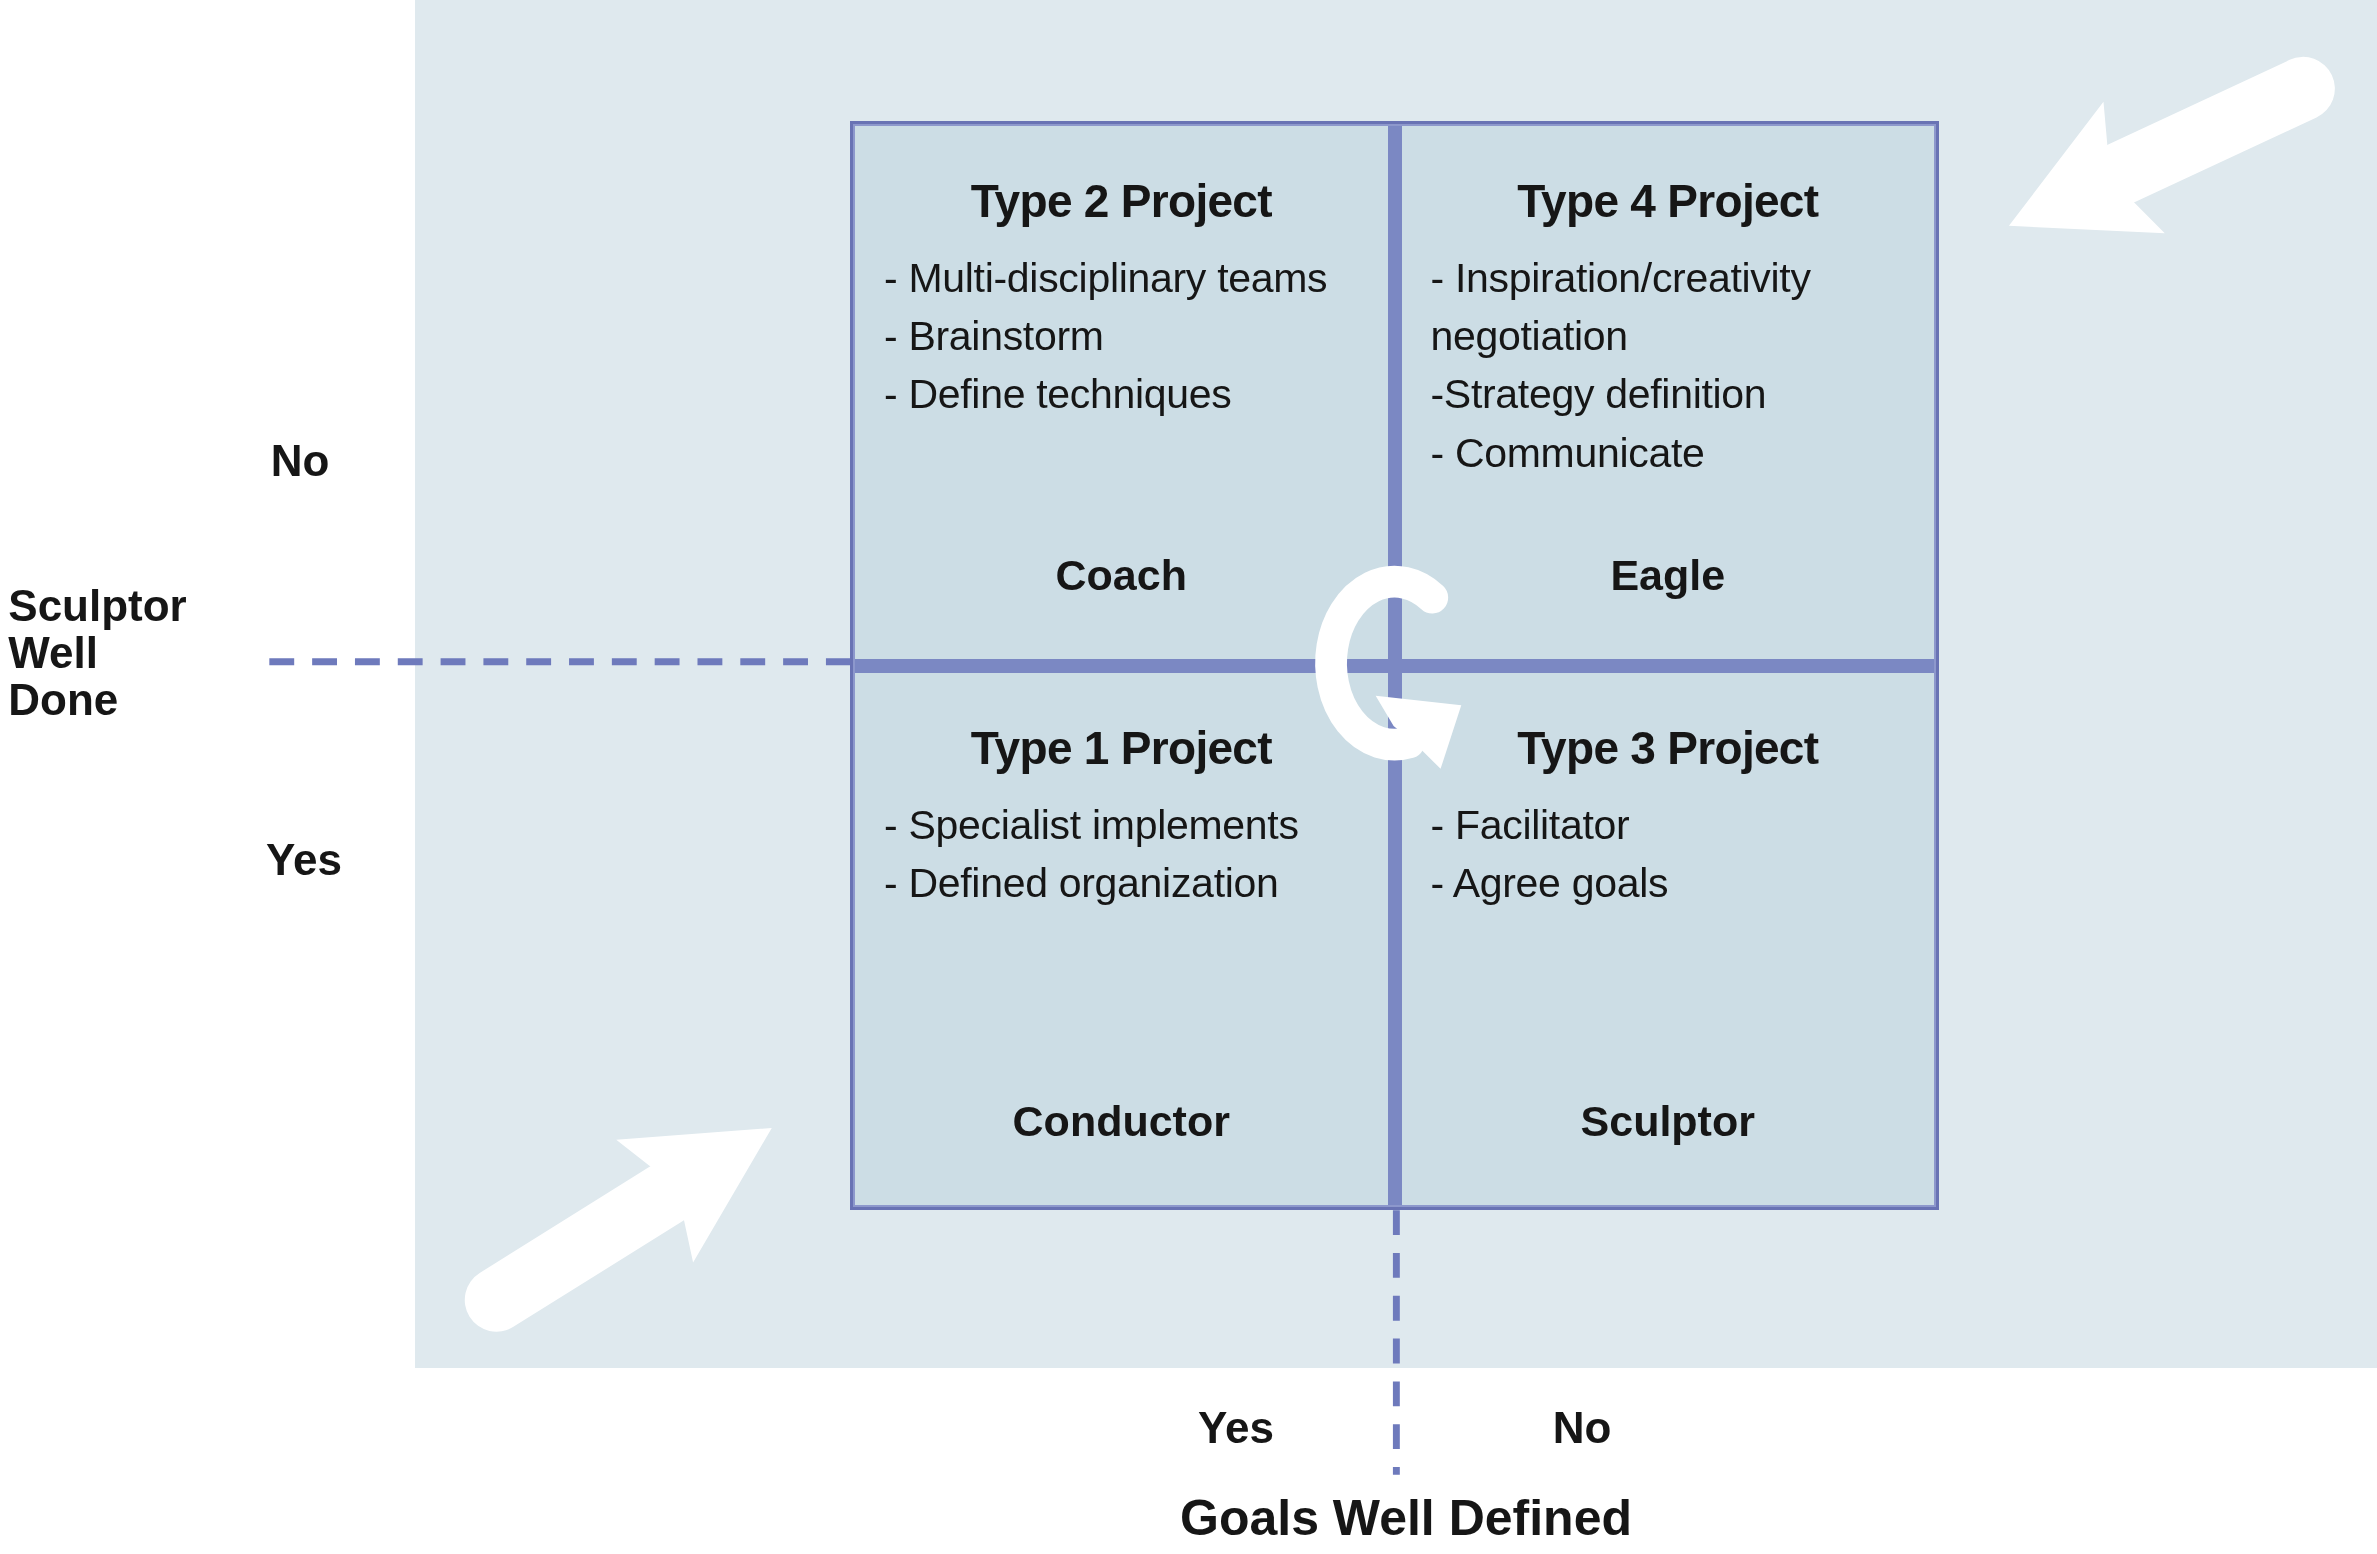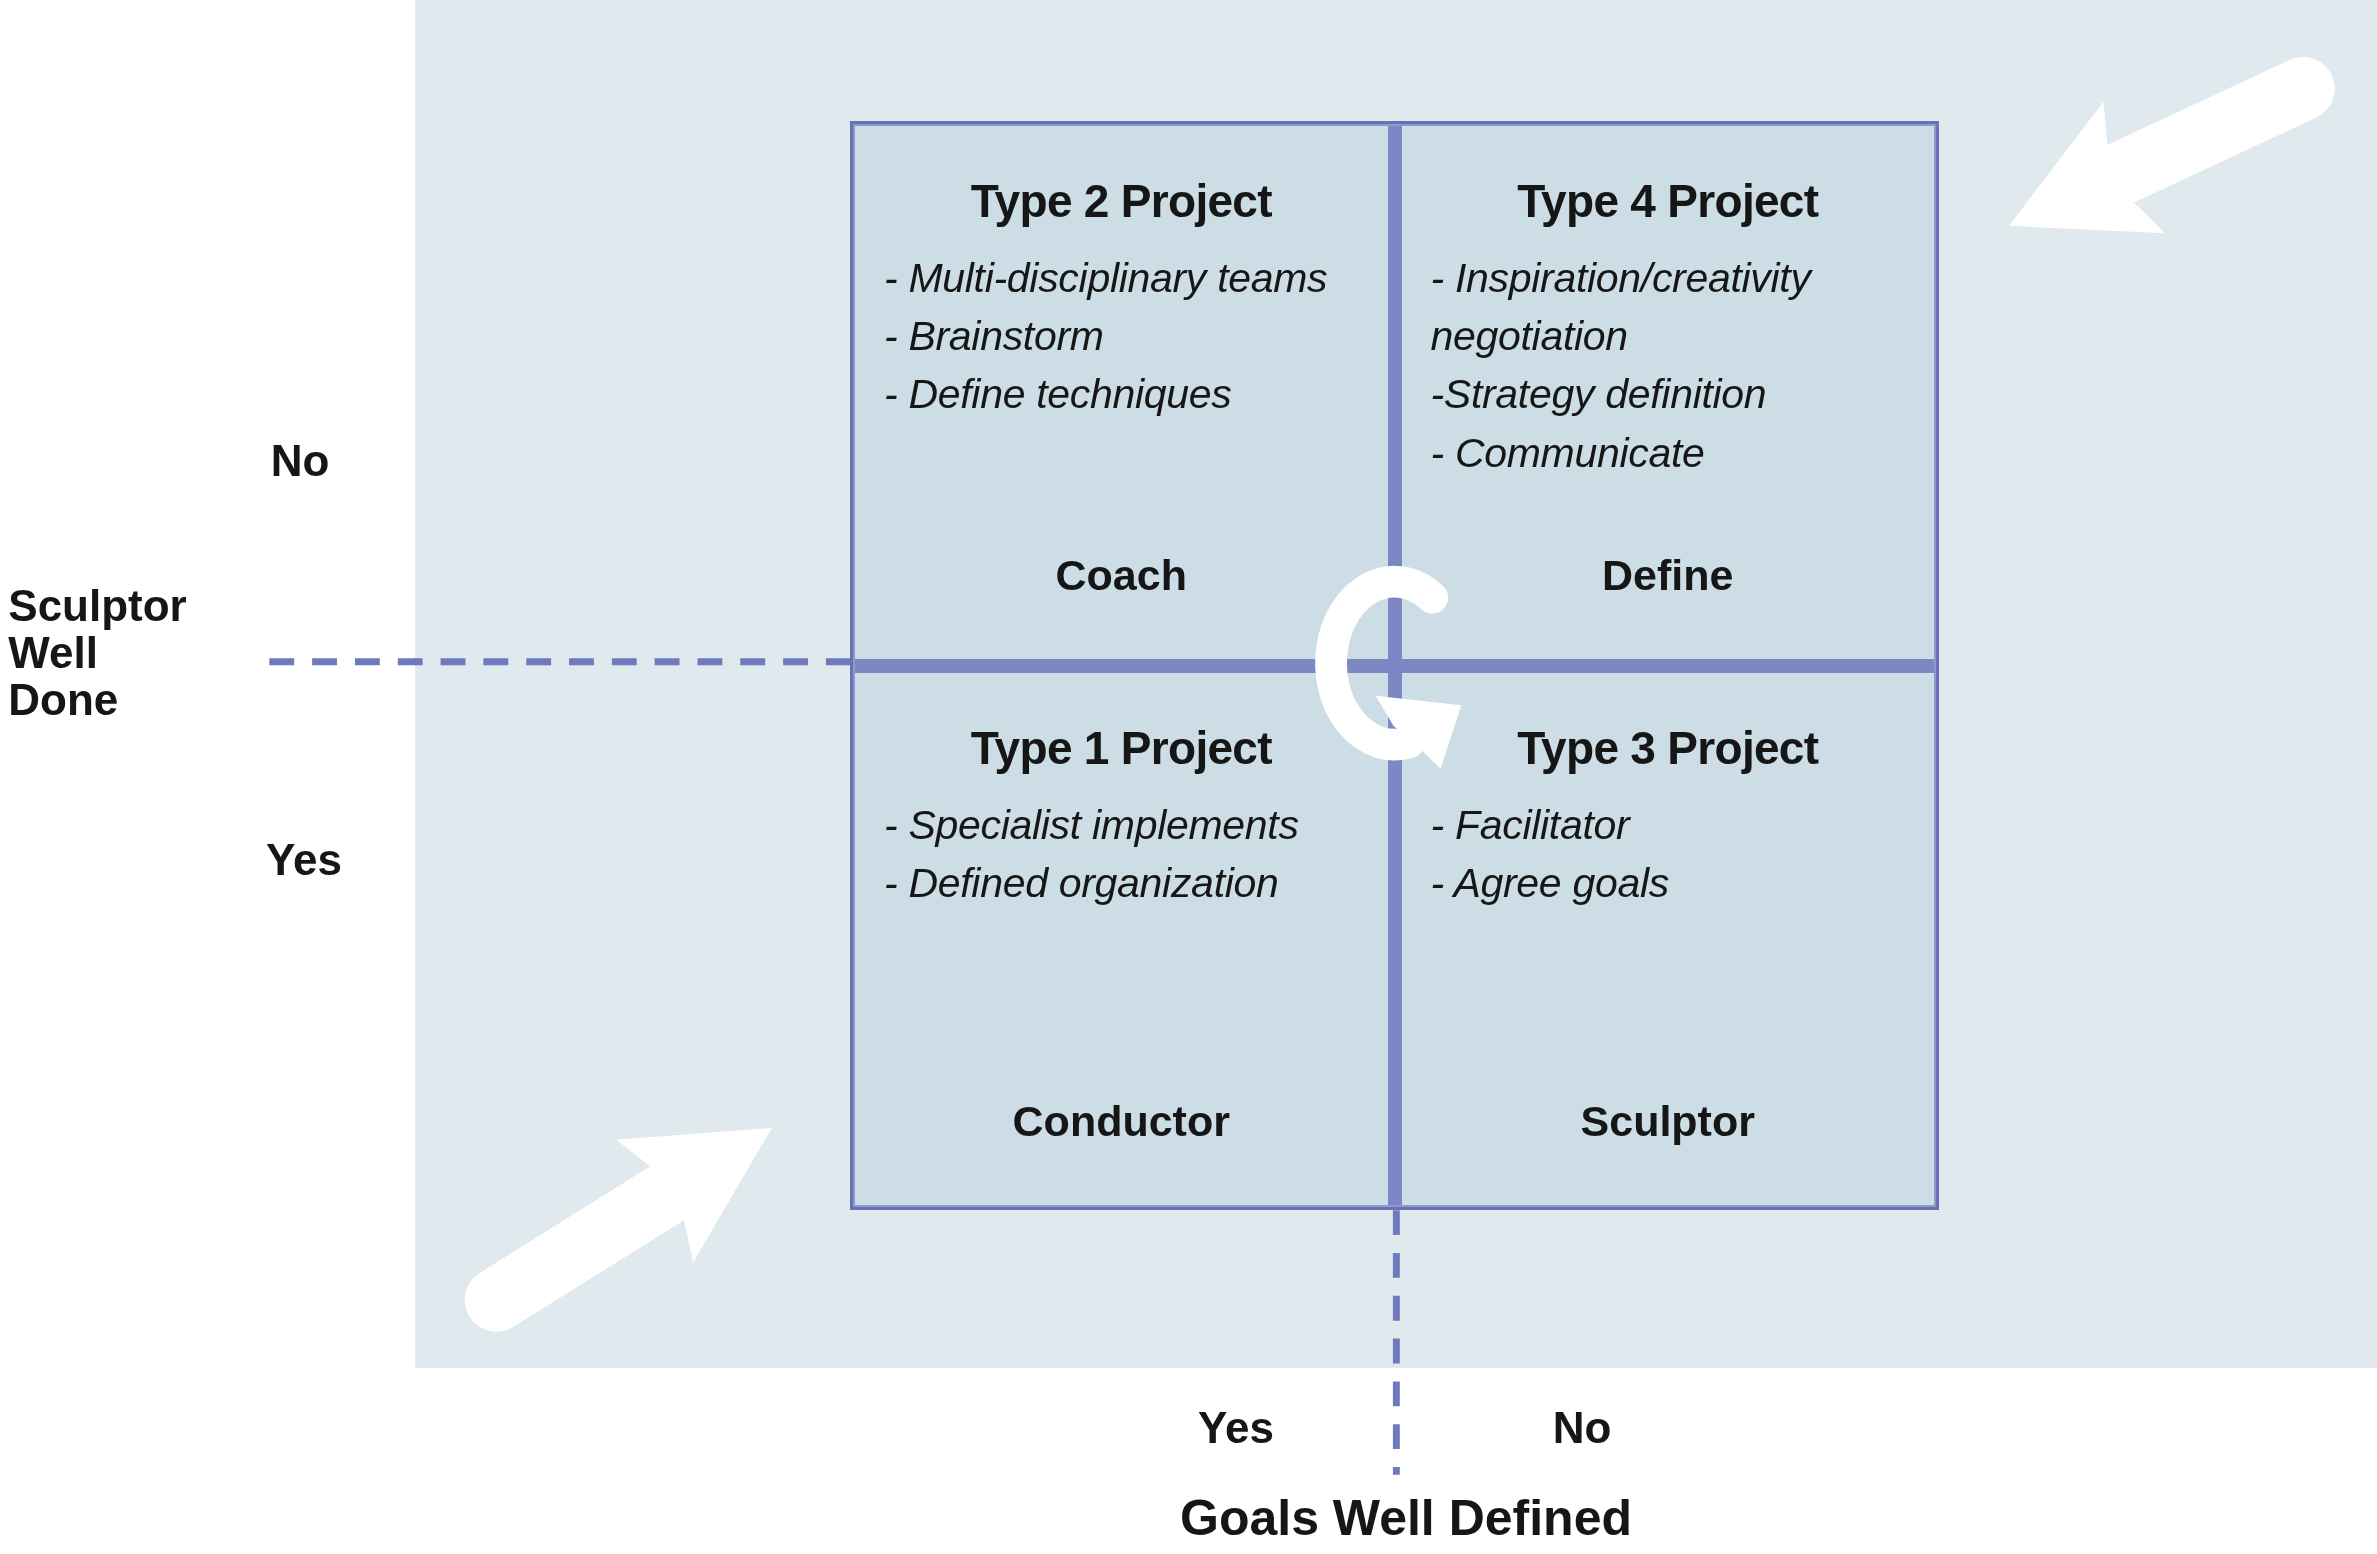--- a/index.html
+++ b/index.html
@@ -45,21 +45,21 @@
     background:var(--cell_bg);
     position:relative;
     box-sizing:border-box;
     padding:48px 12.4px 0 29px;
   }
   .qtitle{
     font-size:46px;font-weight:bold;text-align:center;
     margin:0 16.6px 21px 0;letter-spacing:-0.7px;
   }
   .qbullet{
-    font-size:41px;line-height:1.42;letter-spacing:-0.3px;font-style:italic;
+    font-size:41px;line-height:1.42;letter-spacing:-0.3px;
   }
   .qrole{
     position:absolute;left:0;right:0;bottom:59px;
     text-align:center;font-size:43px;font-weight:bold;
   }
   
   .axis-label{position:absolute;transform:translate(-50%,-50%);font-weight:bold;white-space:nowrap;}
   .y-no  {left:300px;top:461px;font-size:44px;}
   .y-yes {left:304px;top:860px;font-size:44px;}
   .y-title{
@@ -104,21 +104,21 @@
         <div class="qbullet">- Brainstorm</div>
         <div class="qbullet">- Define techniques</div>
         <div class="qrole">Coach</div>
       </div>
 
       <div class="cell">
         <div class="qtitle">Type 4 Project</div>
         <div class="qbullet">- Inspiration/creativity negotiation</div>
         <div class="qbullet">-Strategy definition</div>
         <div class="qbullet">- Communicate</div>
-        <div class="qrole">Define</div>
+        <div class="qrole">Eagle</div>
       </div>
 
       <div class="cell">
         <div class="qtitle">Type 1 Project</div>
         <div class="qbullet">- Specialist implements</div>
         <div class="qbullet">- Defined organization</div>
         <div class="qrole">Conductor</div>
       </div>
 
       <div class="cell">

